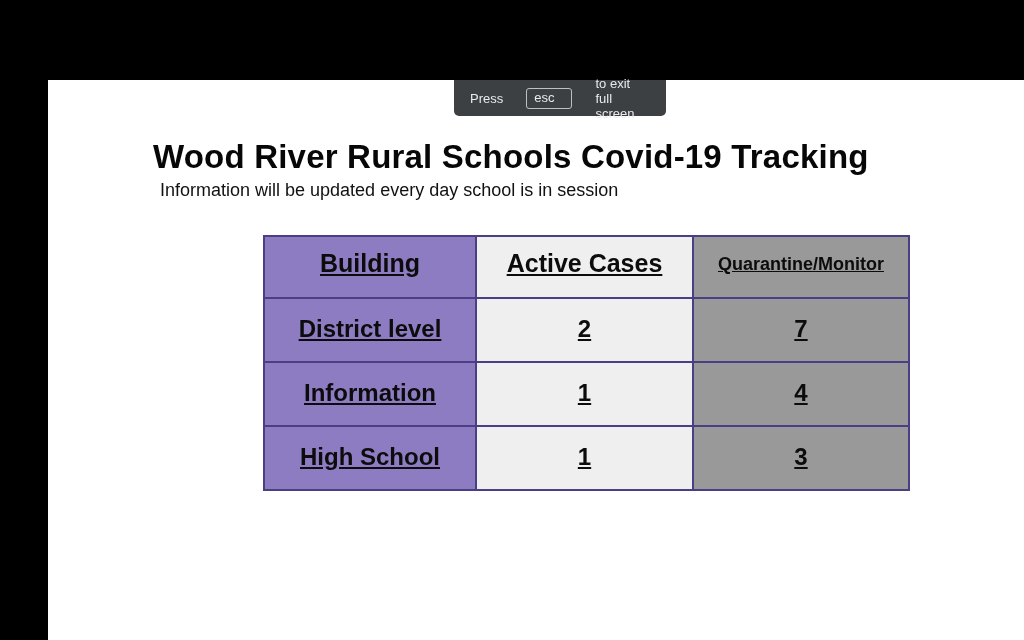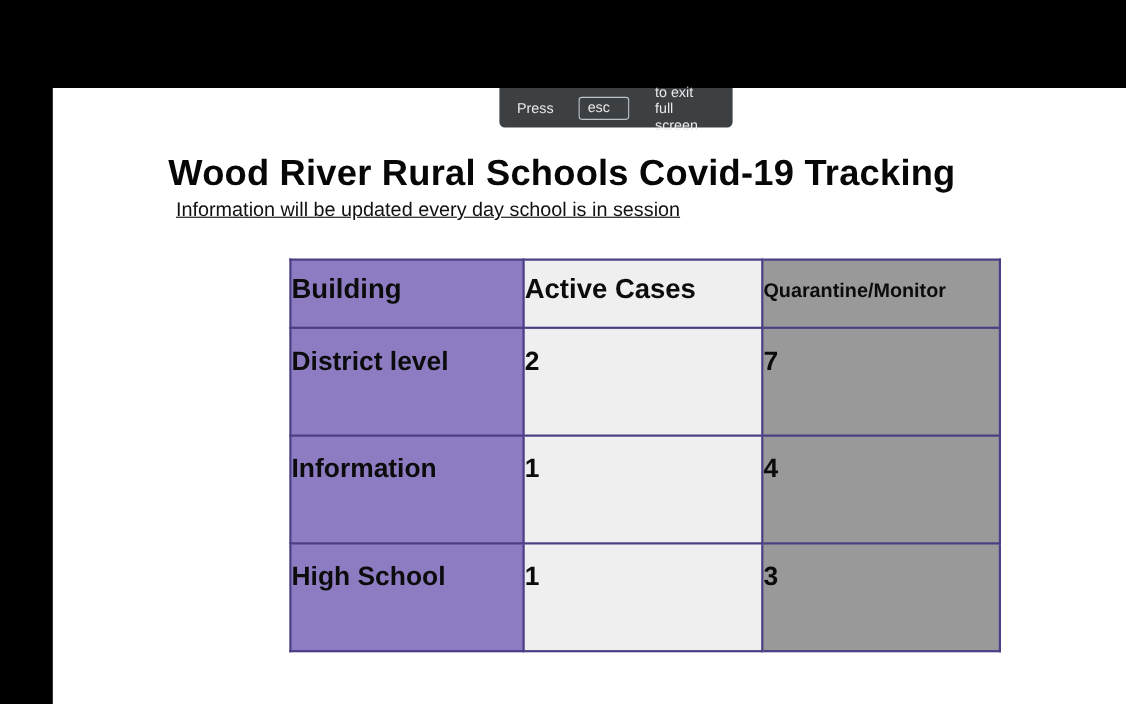--- a/index.html
+++ b/index.html
@@ -49,37 +49,37 @@
     font-weight: 700;
     color: #070707;
     letter-spacing: 0.2px;
   }
   .slide-subtitle {
     position: absolute;
     left: 96px; top: 84px;
     font-size: 18px;
     font-weight: 400;
     color: #111111;
-    text-decoration: underline;
   }
 
   table.covid-table {
     position: absolute;
     left: 199px; top: 139px;
     border-collapse: collapse;
     table-layout: fixed;
   }
   .covid-table th, .covid-table td {
     border: 2px solid var(--table-border, #4b3e85);
-    text-align: left;
+    text-align: center;
     vertical-align: top;
     color: #0c0c0c;
+    text-decoration: underline;
   }
   .covid-table thead tr { height: 62px; }
-  .covid-table tbody tr { height: 98px; }
+  .covid-table tbody tr { height: 64px; }
   .col-building  { width: 212px; background: var(--building-column-bg, #8e7cc3); }
   .col-active    { width: 217px; background: var(--active-cases-column-bg, #efefef); }
   .col-monitor   { width: 216px; background: var(--quarantine-column-bg, #999999); }
   .covid-table th { font-size: 25px; font-weight: 700; padding-top: 12px; }
   .covid-table th.col-monitor { font-size: 18px; padding-top: 17px; }
   .covid-table td { font-size: 24px; font-weight: 700; padding-top: 16px; }
 
   .footer-note {
     position: absolute;
     left: 107px; top: 477px;

